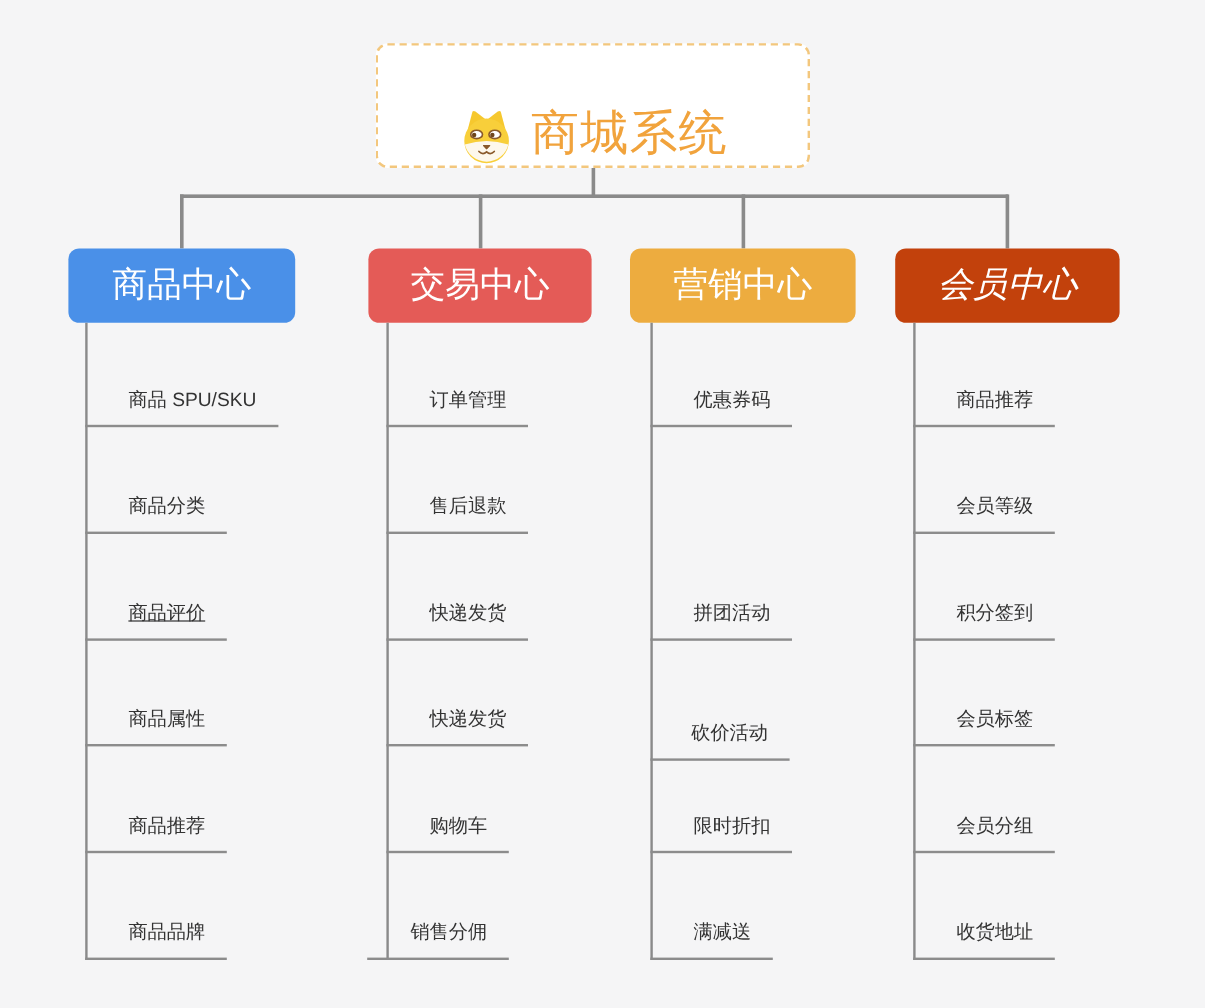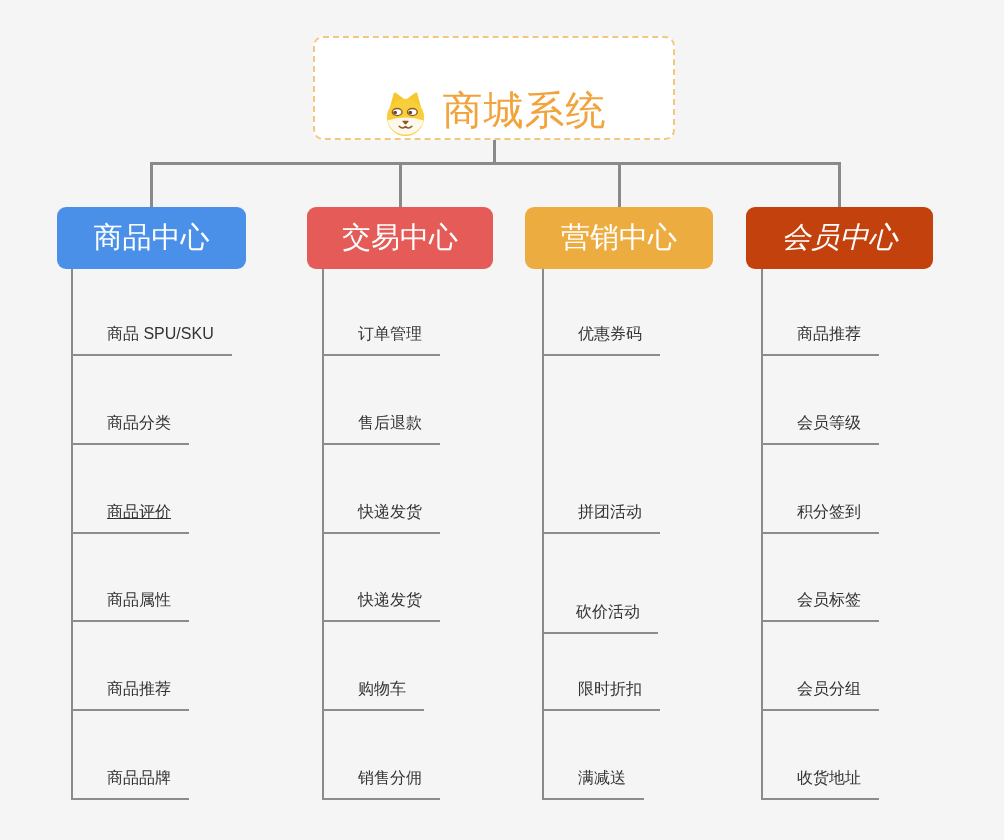--- a/index.html
+++ b/index.html
@@ -85,21 +85,21 @@
     <div class="leaf" style="left: 71px; top: 675px;">商品推荐</div>
     <div class="leaf" style="left: 71px; top: 764px;">商品品牌</div>
     <div class="line" style="left: 399px; top: 162px; width: 3px; height: 45px;"></div>
     <div class="branch-box" style="left: 307px; width: 186px; background: rgb(228, 91, 87);">交易中心</div>
     <div class="spine" style="left: 322px; top: 269px; height: 531px;"></div>
     <div class="leaf" style="left: 322px; top: 320px;">订单管理</div>
     <div class="leaf" style="left: 322px; top: 409px;">售后退款</div>
     <div class="leaf" style="left: 322px; top: 498px;">快递发货</div>
     <div class="leaf" style="left: 322px; top: 586px;">快递发货</div>
     <div class="leaf" style="left: 322px; top: 675px;">购物车</div>
-    <div class="leaf" style="left: 322px; top: 764px;">销售分佣</div>
+    <div class="leaf" style="left: 306px; top: 764px;">销售分佣</div>
     <div class="line" style="left: 618px; top: 162px; width: 3px; height: 45px;"></div>
     <div class="branch-box" style="left: 525px; width: 188px; background: rgb(237, 172, 63);">营销中心</div>
     <div class="spine" style="left: 542px; top: 269px; height: 531px;"></div>
     <div class="leaf" style="left: 542px; top: 320px;">优惠券码</div>
     <div class="leaf" style="left: 542px; top: 498px;">拼团活动</div>
     <div class="leaf" style="left: 542px; top: 598px; padding-left: 34px;">砍价活动</div>
     <div class="leaf" style="left: 542px; top: 675px;">限时折扣</div>
     <div class="leaf" style="left: 542px; top: 764px;">满减送</div>
     <div class="line" style="left: 838px; top: 162px; width: 3px; height: 45px;"></div>
     <div class="branch-box" style="left: 746px; width: 187px; background: #c2410c; font-style: italic;">会员中心</div>

